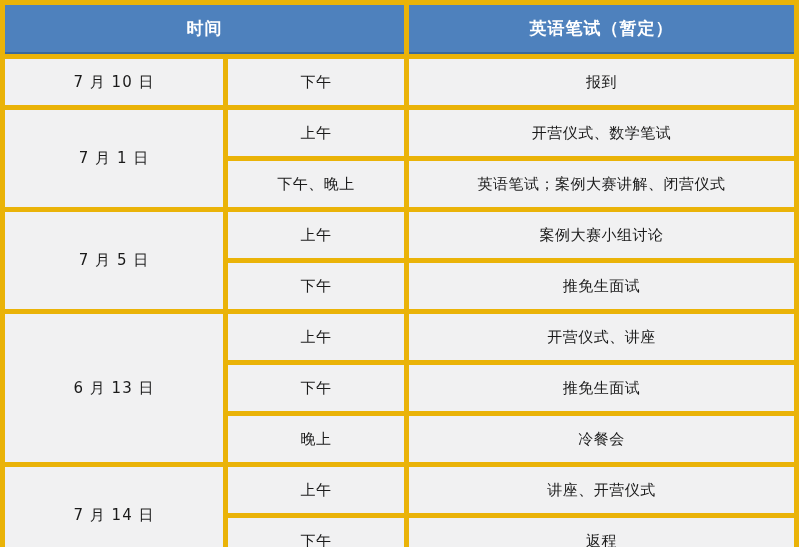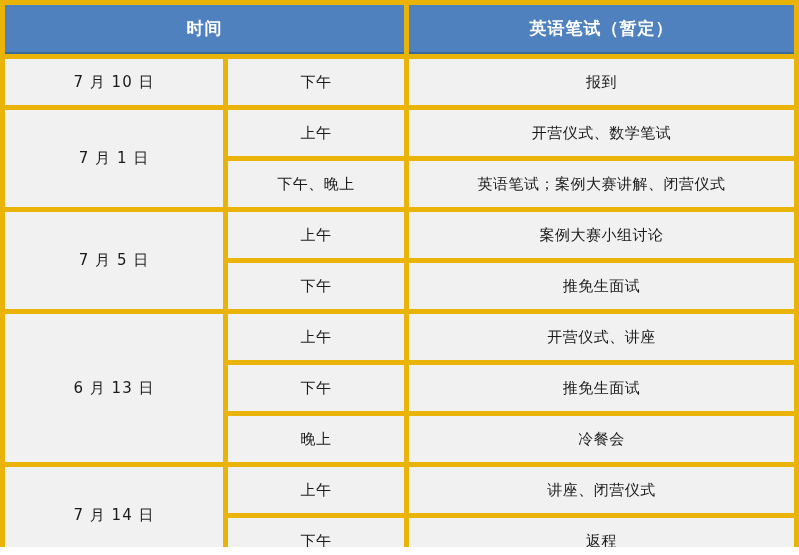--- a/index.html
+++ b/index.html
@@ -100,21 +100,21 @@
         <td>下午</td>
         <td>推免生面试</td>
       </tr>
       <tr>
         <td>晚上</td>
         <td>冷餐会</td>
       </tr>
       <tr>
         <td class="date-cell" rowspan="2">7 月 14 日</td>
         <td>上午</td>
-        <td>讲座、闭营仪式</td>
+        <td>讲座、开营仪式</td>
       </tr>
       <tr>
         <td>下午</td>
         <td>返程</td>
       </tr>
     </tbody>
   </table>
 </div>
 
 </body></html>

